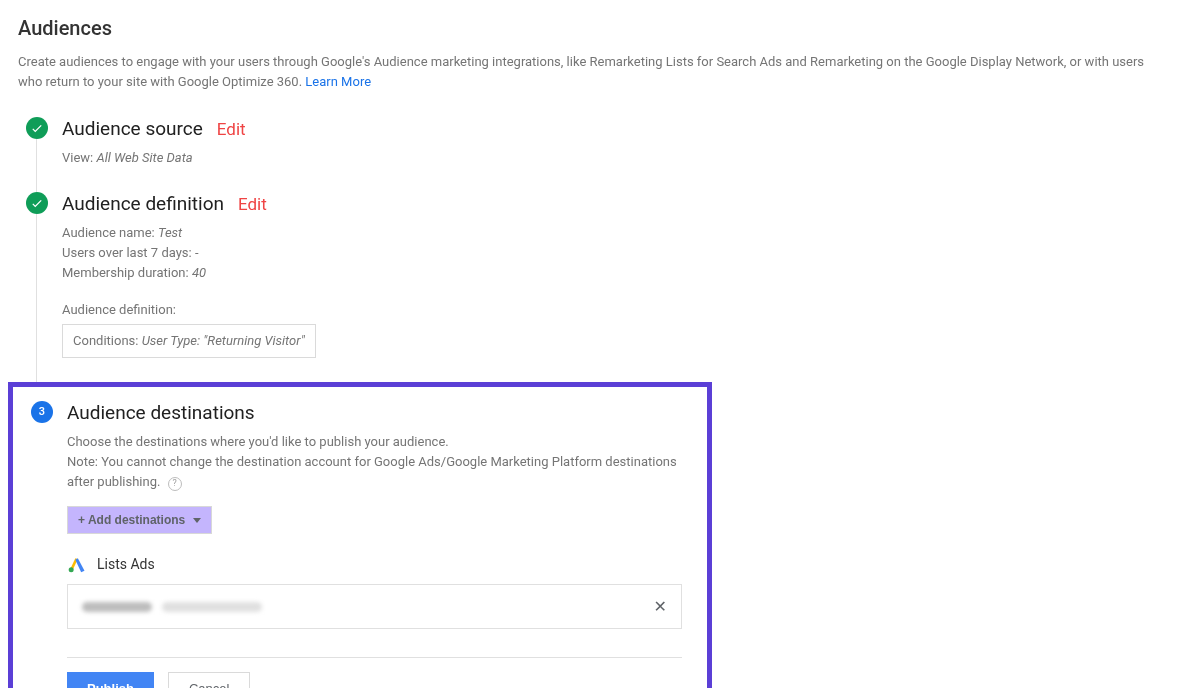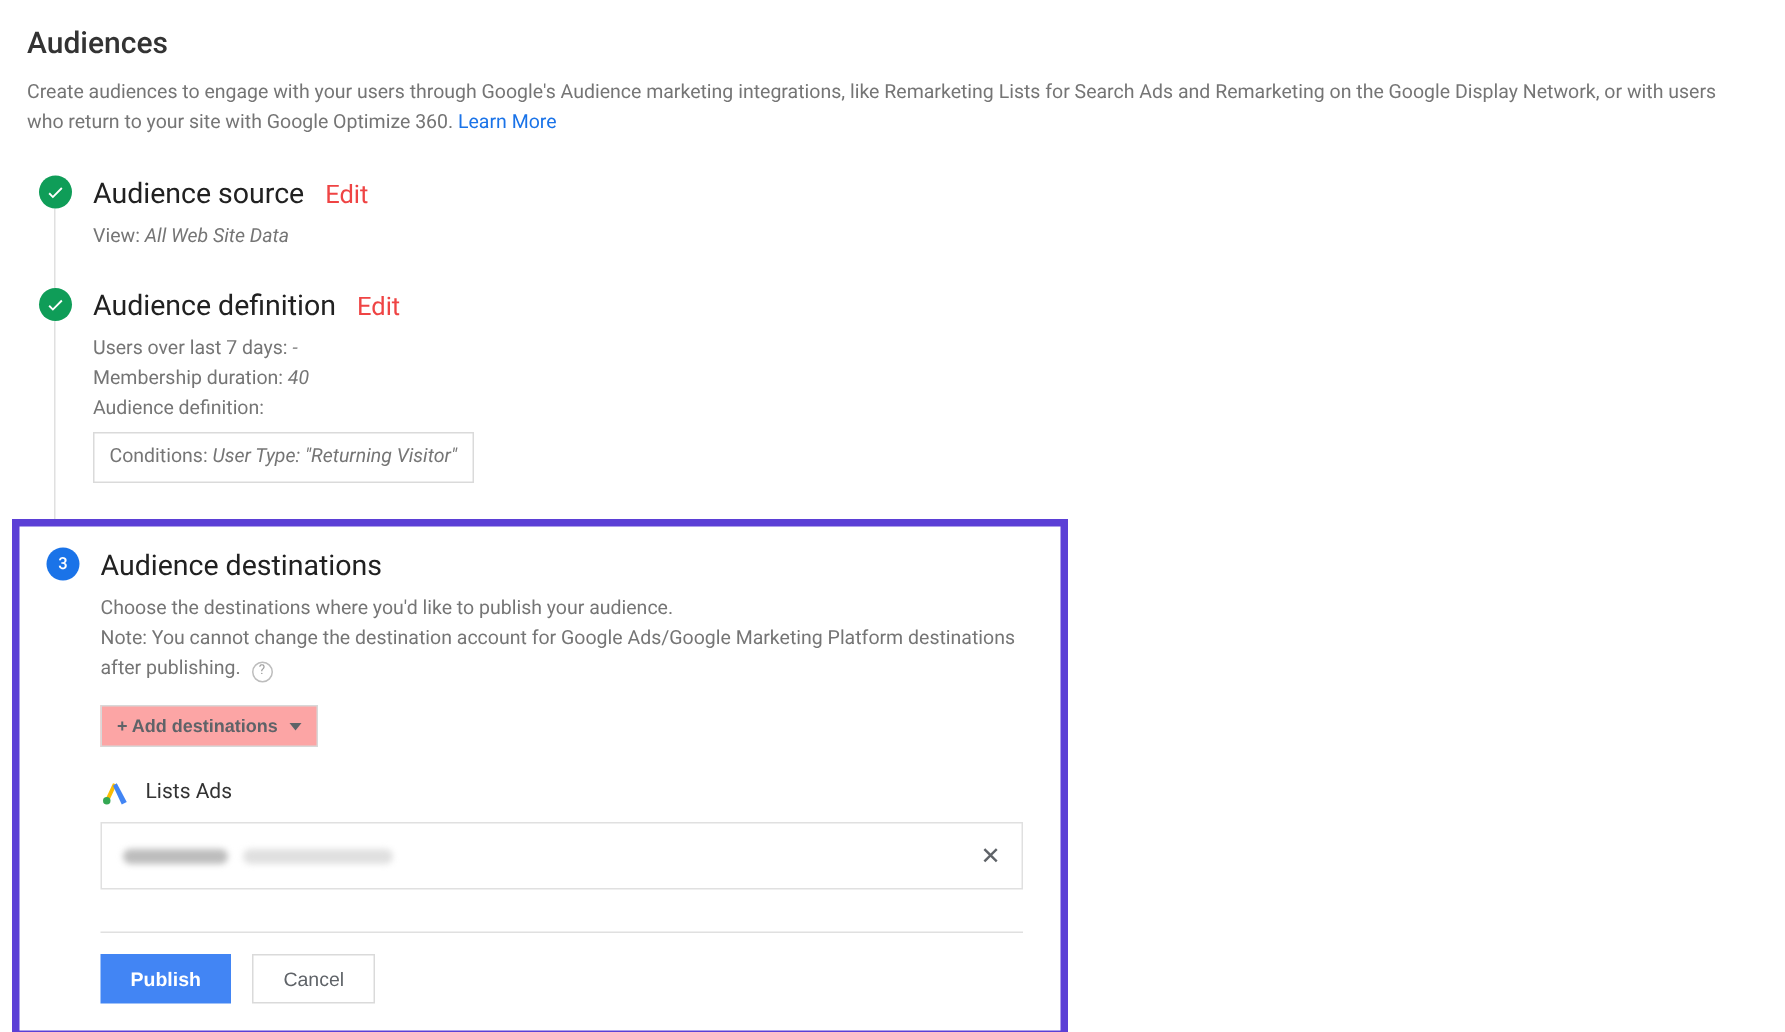--- a/index.html
+++ b/index.html
@@ -87,21 +87,21 @@
     color: #ef4444;
     cursor: pointer;
   }
   .step-body {
     font-size: 13px;
     color: #757575;
     line-height: 1.55;
   }
   .italic { font-style: italic; }
   .def-label {
-    margin-top: 0;
+    margin-top: 16px;
     font-size: 13px;
     color: #757575;
   }
   .def-box {
     display: inline-block;
     border: 1px solid #dadada;
     padding: 6px 10px;
     font-size: 13px;
     color: #757575;
     margin-top: 4px;
@@ -130,21 +130,21 @@
     align-items: center;
     justify-content: center;
     margin-left: 4px;
     cursor: pointer;
   }
   .add-dest-btn {
     display: inline-flex;
     align-items: center;
     gap: 8px;
     border: 1px solid #d8d8d8;
-    background: #fca5a5;
+    background: #c4b5fd;
     padding: 6px 10px;
     font-size: 12px;
     color: #5f6368;
     font-weight: 700;
     cursor: pointer;
     margin-top: 14px;
   }
   .caret-down-icon {
     width: 0; height: 0;
     border-left: 4px solid transparent;
@@ -248,20 +248,21 @@
     <div class="step-marker marker-check">
       <svg viewBox="0 0 24 24">
           <path d="M9 16.2l-3.5-3.5L4 14.2 9 19.2 20 8.2l-1.5-1.5z"></path>
         </svg>
     </div>
     <div class="step-header">
       <span class="step-title">Audience definition</span>
       <span class="edit-link">Edit</span>
     </div>
     <div class="step-body">
+      <div><span>Audience name: </span><span class="italic">Test</span></div>
       <div><span>Users over last 7 days: </span><span class="italic">-</span></div>
       <div><span>Membership duration: </span><span class="italic">40</span></div>
       <div class="def-label">Audience definition:</div>
       <div class="def-box">
         <span>Conditions: </span><span class="italic">User Type: "Returning Visitor"</span>
       </div>
     </div>
   </div>
 
   <div class="highlight-wrap">

